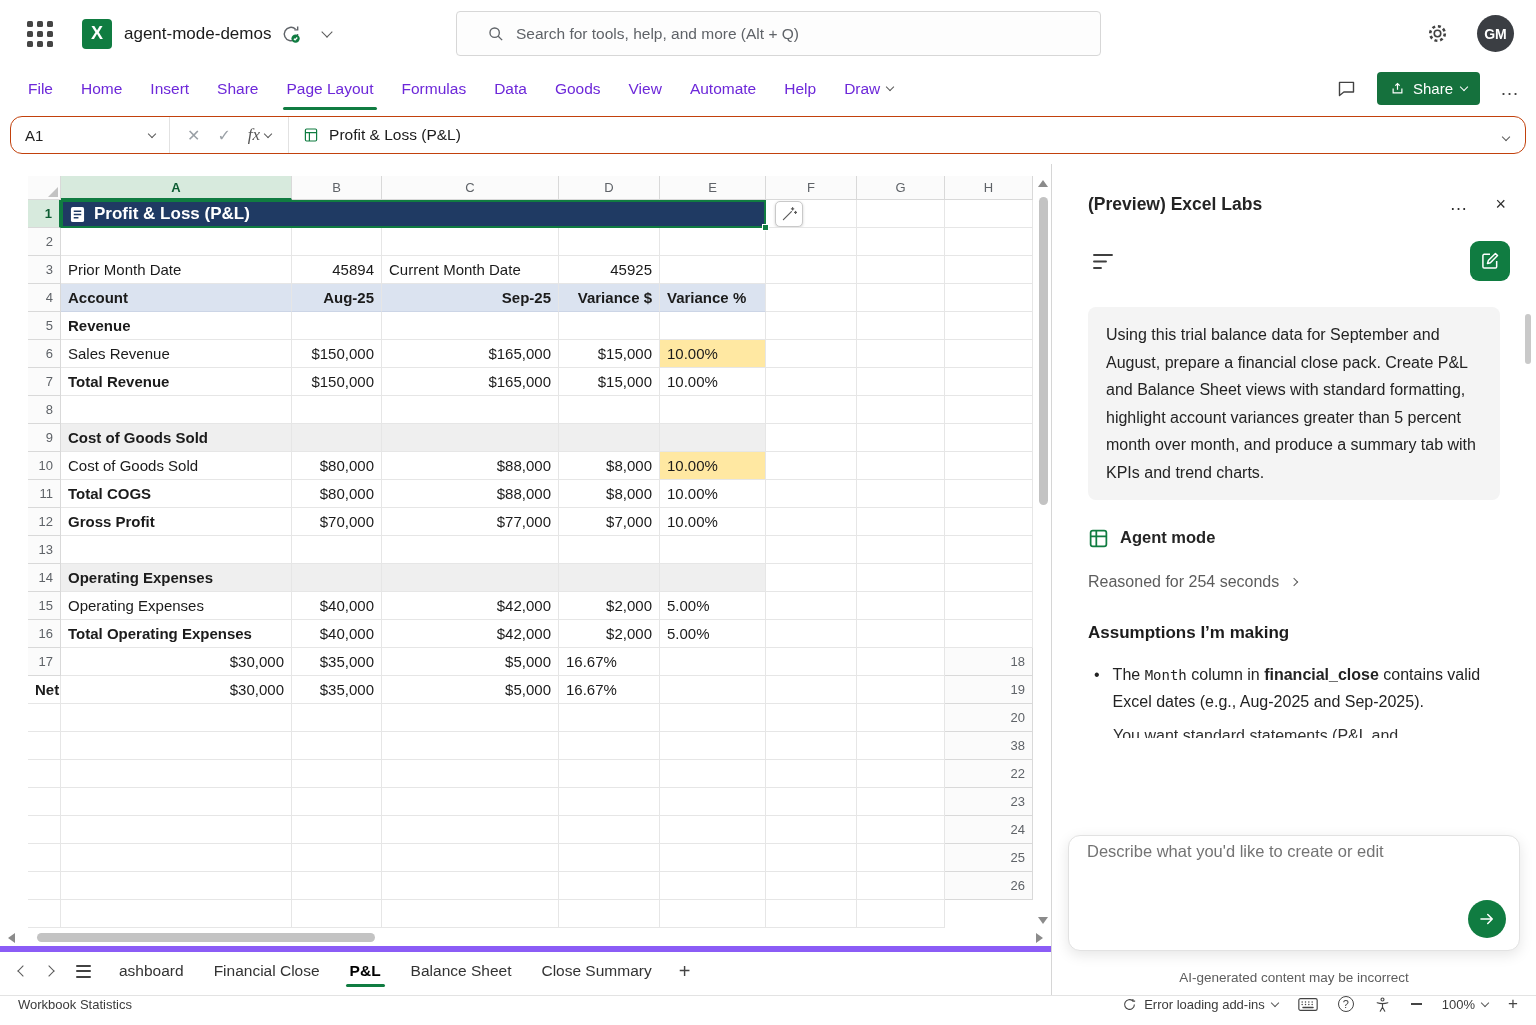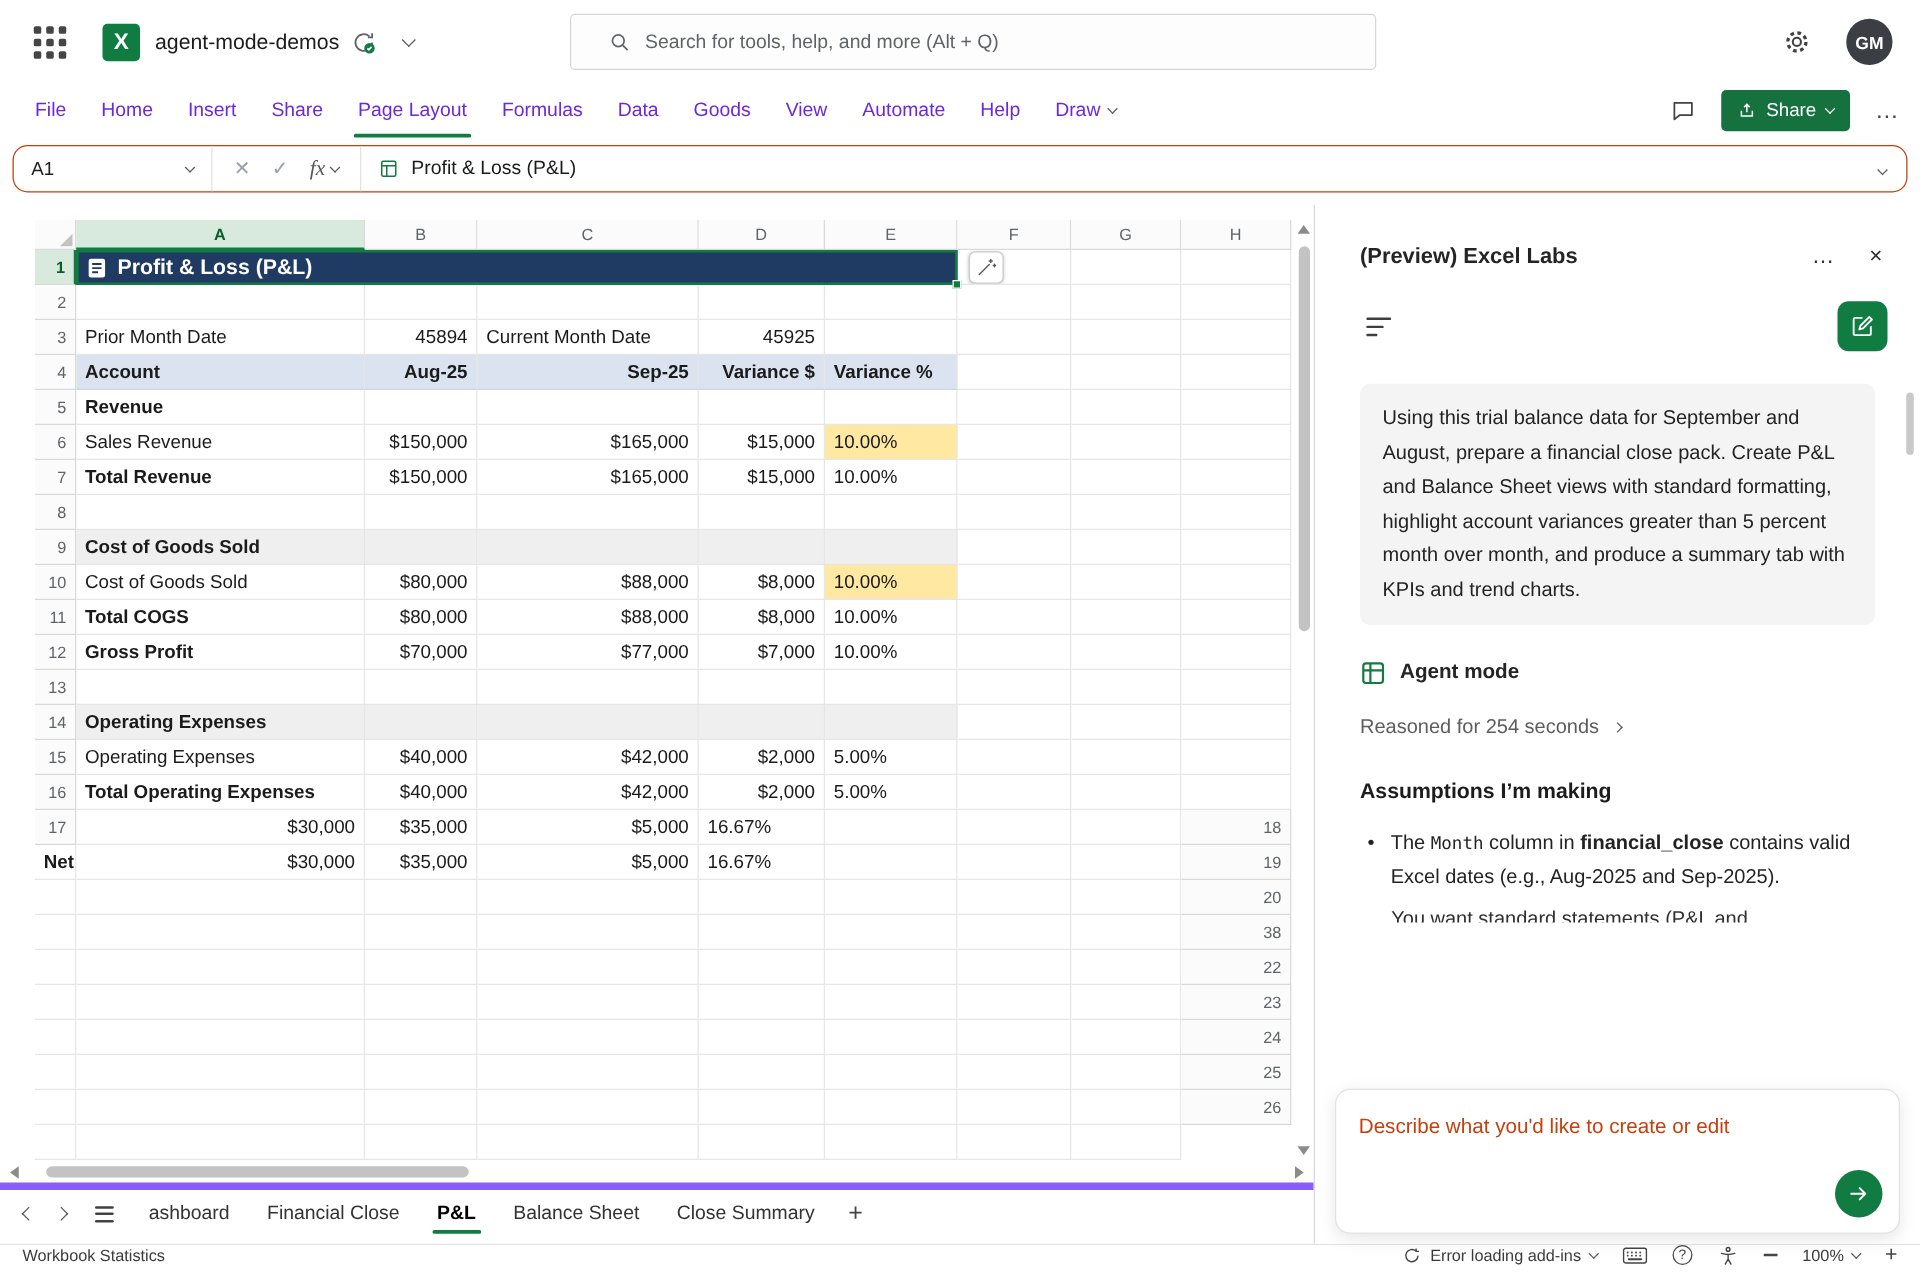--- a/index.html
+++ b/index.html
@@ -104,21 +104,21 @@
   .pane-toolbar{display:flex;align-items:center;justify-content:space-between;padding:26px 26px 0 40px;}
   .compose-btn{width:40px;height:40px;border:none;border-radius:9px;background:#107c41;display:flex;align-items:center;justify-content:center;cursor:pointer;}
   .pane-scroll{flex:1;min-height:0;padding:26px 36px 0 36px;overflow:hidden;}
   .user-card{background:#f4f4f4;border-radius:8px;padding:14px 18px;font-size:16px;line-height:1.72;color:#232323;}
   .agent-row{margin-top:28px;display:flex;align-items:flex-start;gap:11px;font-size:16.5px;font-weight:700;color:#242424;}
   .reasoned{margin-top:24px;display:flex;align-items:center;gap:12px;color:#5d5d5d;font-size:16px;cursor:pointer;}
   .assump-h{margin-top:32px;font-weight:700;font-size:17px;color:#1c1c1c;}
   .assump-item{margin-top:18px;display:flex;gap:13px;font-size:16px;line-height:1.7;color:#232323;padding-left:6px;}
   .assump-item code{font-family:"DejaVu Sans Mono",monospace;font-size:14px;}
   .partial{margin-top:12px;height:11px;overflow:hidden;padding-left:25px;font-size:16px;color:#2f2f2f;}
-  .input-card{margin:6px 16px 8px 16px;background:#fff;border:1px solid #e2e2e2;border-radius:12px;box-shadow:0 4px 14px rgba(0,0,0,.10);height:116px;position:relative;padding:20px 18px;font-size:16.5px;color:#c2410c;cursor:text;}
+  .input-card{margin:6px 16px 8px 16px;background:#fff;border:1px solid #e2e2e2;border-radius:12px;box-shadow:0 4px 14px rgba(0,0,0,.10);height:116px;position:relative;padding:6px 18px;font-size:16.5px;color:#737373;cursor:text;}
   .send-btn{position:absolute;right:13px;bottom:12px;width:38px;height:38px;border:none;border-radius:50%;background:#107c41;display:flex;align-items:center;justify-content:center;cursor:pointer;}
   .pane-footer{height:36px;display:flex;align-items:center;justify-content:center;font-size:13.5px;color:#5d5d5d;}
   .pane-vthumb{position:absolute;right:5px;top:150px;width:6px;height:50px;border-radius:3px;background:#c9c9c9;}
 </style>
 </head>
 <body>
 
 <header class="topbar">
   <div class="waffle">
     <i></i>
@@ -592,20 +592,21 @@
       <div class="partial">You want standard statements (P&amp;L and</div>
     </div>
     <div class="input-card">
       <span>Describe what you'd like to create or edit</span>
       <button class="send-btn">
         <svg width="18" height="18" viewBox="0 0 24 24" fill="none" stroke="#fff" stroke-width="2.1" stroke-linecap="round" stroke-linejoin="round">
             <path d="M4 12h15M13 6l6 6-6 6"></path>
           </svg>
       </button>
     </div>
+    <div class="pane-footer">AI-generated content may be incorrect</div>
     <div class="pane-vthumb"></div>
   </aside>
 </div>
 
 <footer class="statusbar">
   <span class="sb-item">Workbook Statistics</span>
   <div class="sb-right">
     <span class="sb-item">
       <span style="display:flex;">
         <svg width="15" height="15" viewBox="0 0 20 20" fill="none" stroke="#444" stroke-width="1.5">

